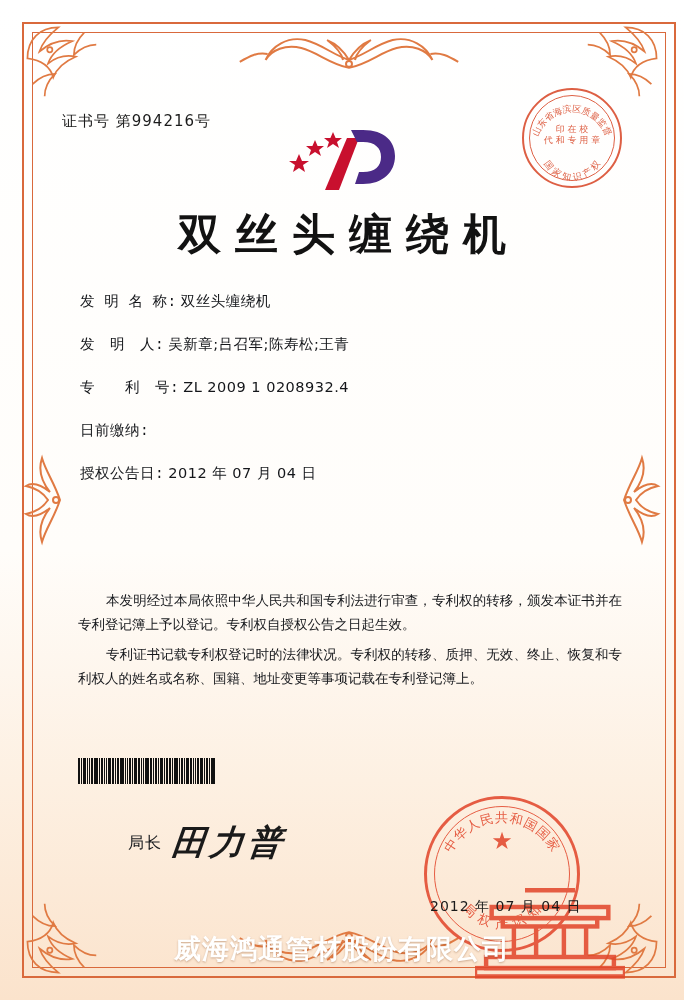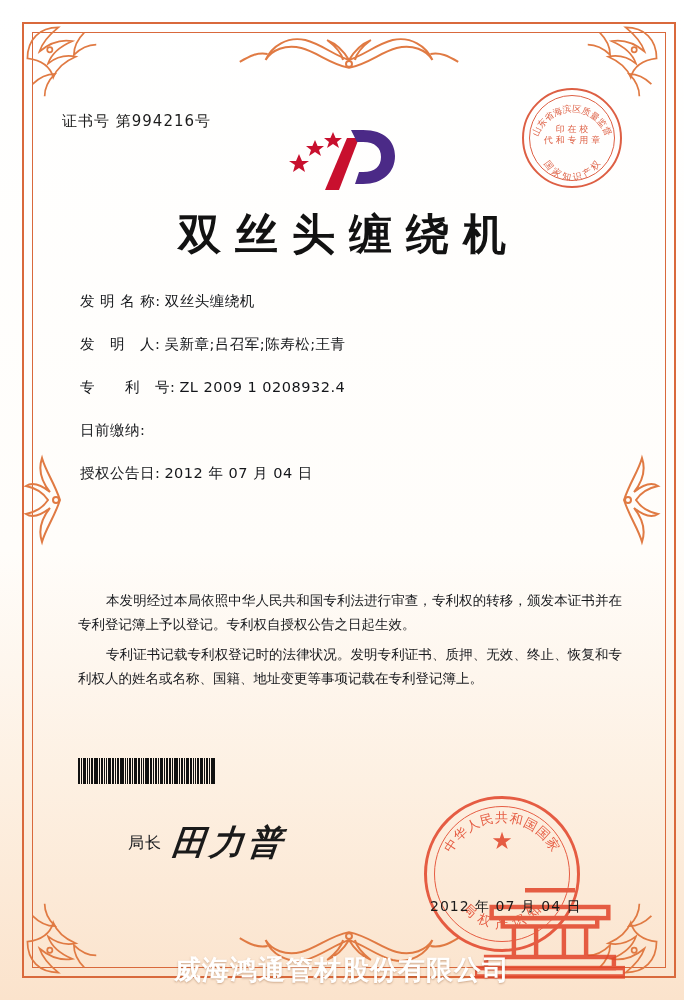--- a/index.html
+++ b/index.html
@@ -131,20 +131,21 @@
   .field-row {
     display: flex;
     align-items: baseline;
     margin-bottom: 24px;
     font-size: 14.5px;
     color: #14161a;
   }
   .field-label {
     white-space: pre;
     letter-spacing: 0.5px;
+    font-family: Liberation Mono, monospace;
   }
   .field-value {
     margin-left: 4px;
     letter-spacing: 0.5px;
   }
 
   
   .paras {
     position: absolute;
     left: 78px;
@@ -247,21 +248,21 @@
   
   .wm {
     position: absolute;
     left: 0; right: 0;
     text-align: center;
     color: #ffffff;
     font-weight: bold;
     text-shadow: 0 1px 2px rgba(120,60,20,.35);
   }
   .wm-cn {
-    top: 952px;
+    top: 931px;
     font-size: 27px;
     letter-spacing: 1px;
   }
   .wm-en {
     top: 944px;
     font-size: 22px;
     letter-spacing: 0.5px;
     font-family: "DejaVu Sans", "Liberation Sans", sans-serif;
   }
 </style>
@@ -388,21 +389,21 @@
       <span class="field-label">日前缴纳:</span>
     </div>
     <div class="field-row">
       <span class="field-label">授权公告日:</span>
       <span class="field-value">2012 年 07 月 04 日</span>
     </div>
   </div>
 
   <div class="paras">
     <p>本发明经过本局依照中华人民共和国专利法进行审查，专利权的转移，颁发本证书并在专利登记簿上予以登记。专利权自授权公告之日起生效。</p>
-    <p>专利证书记载专利权登记时的法律状况。发明专利证书、质押、无效、终止、恢复和专利权人的姓名或名称、国籍、地址变更等事项记载在专利登记簿上。</p>
+    <p>专利证书记载专利权登记时的法律状况。专利权的转移、质押、无效、终止、恢复和专利权人的姓名或名称、国籍、地址变更等事项记载在专利登记簿上。</p>
   </div>
 
   <div class="barcode">
     <i style="width:2px"></i>
       <i style="width:1px"></i>
       <i style="width:3px"></i>
       <i style="width:1px"></i>
     <i style="width:1px"></i>
       <i style="width:2px"></i>
       <i style="width:4px"></i>

